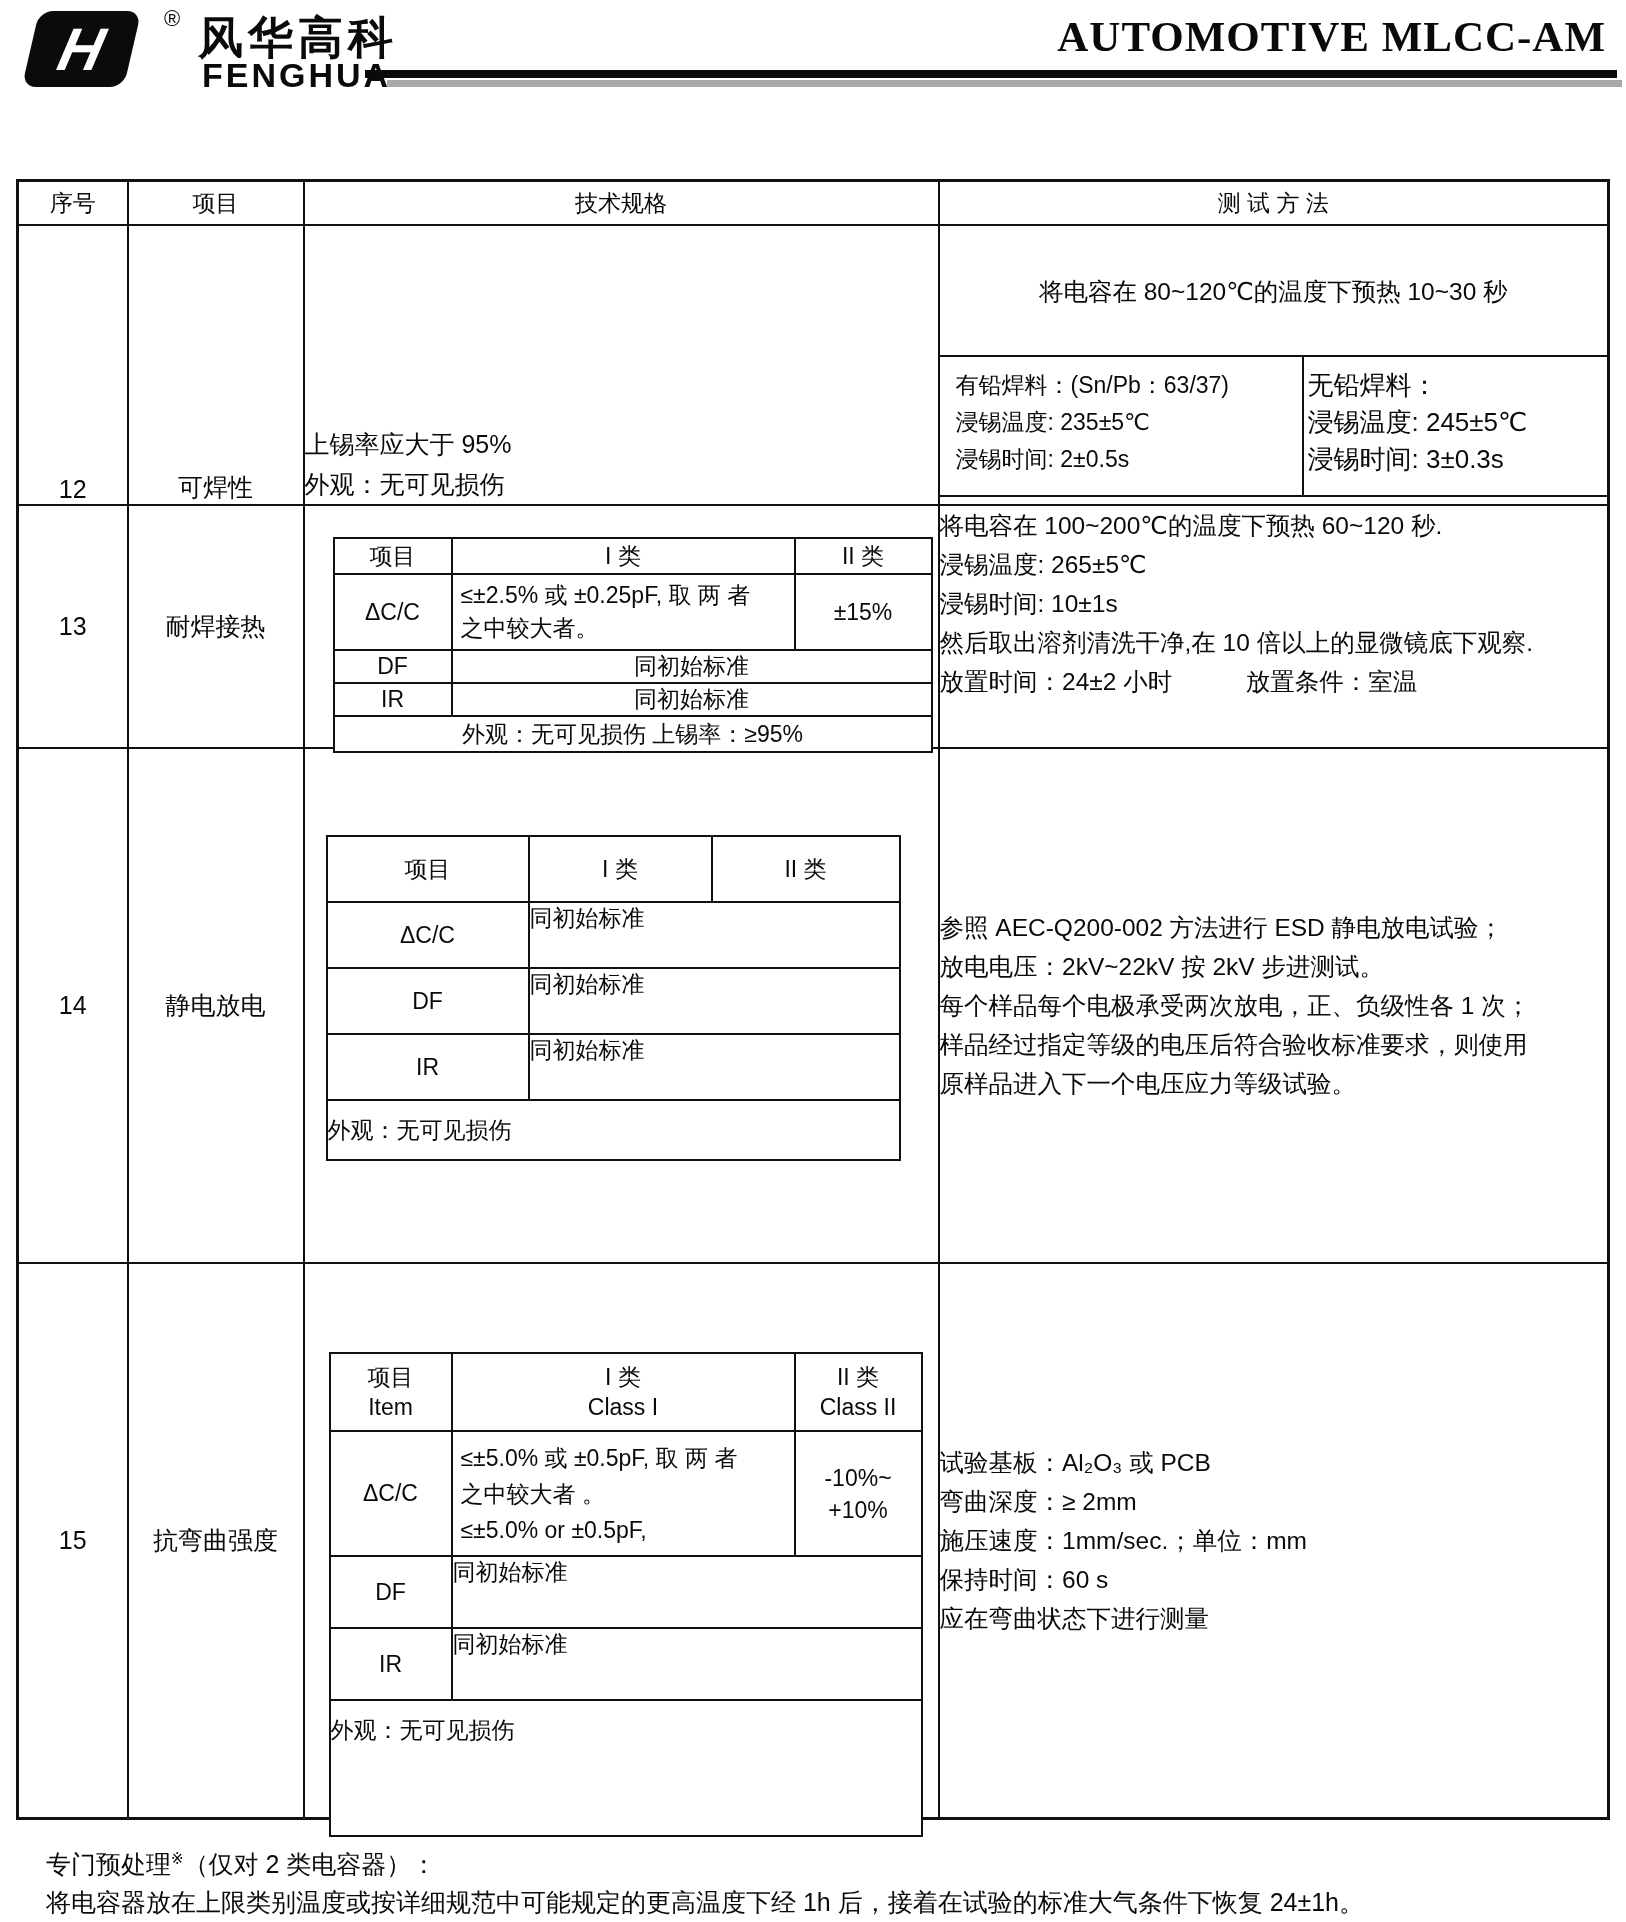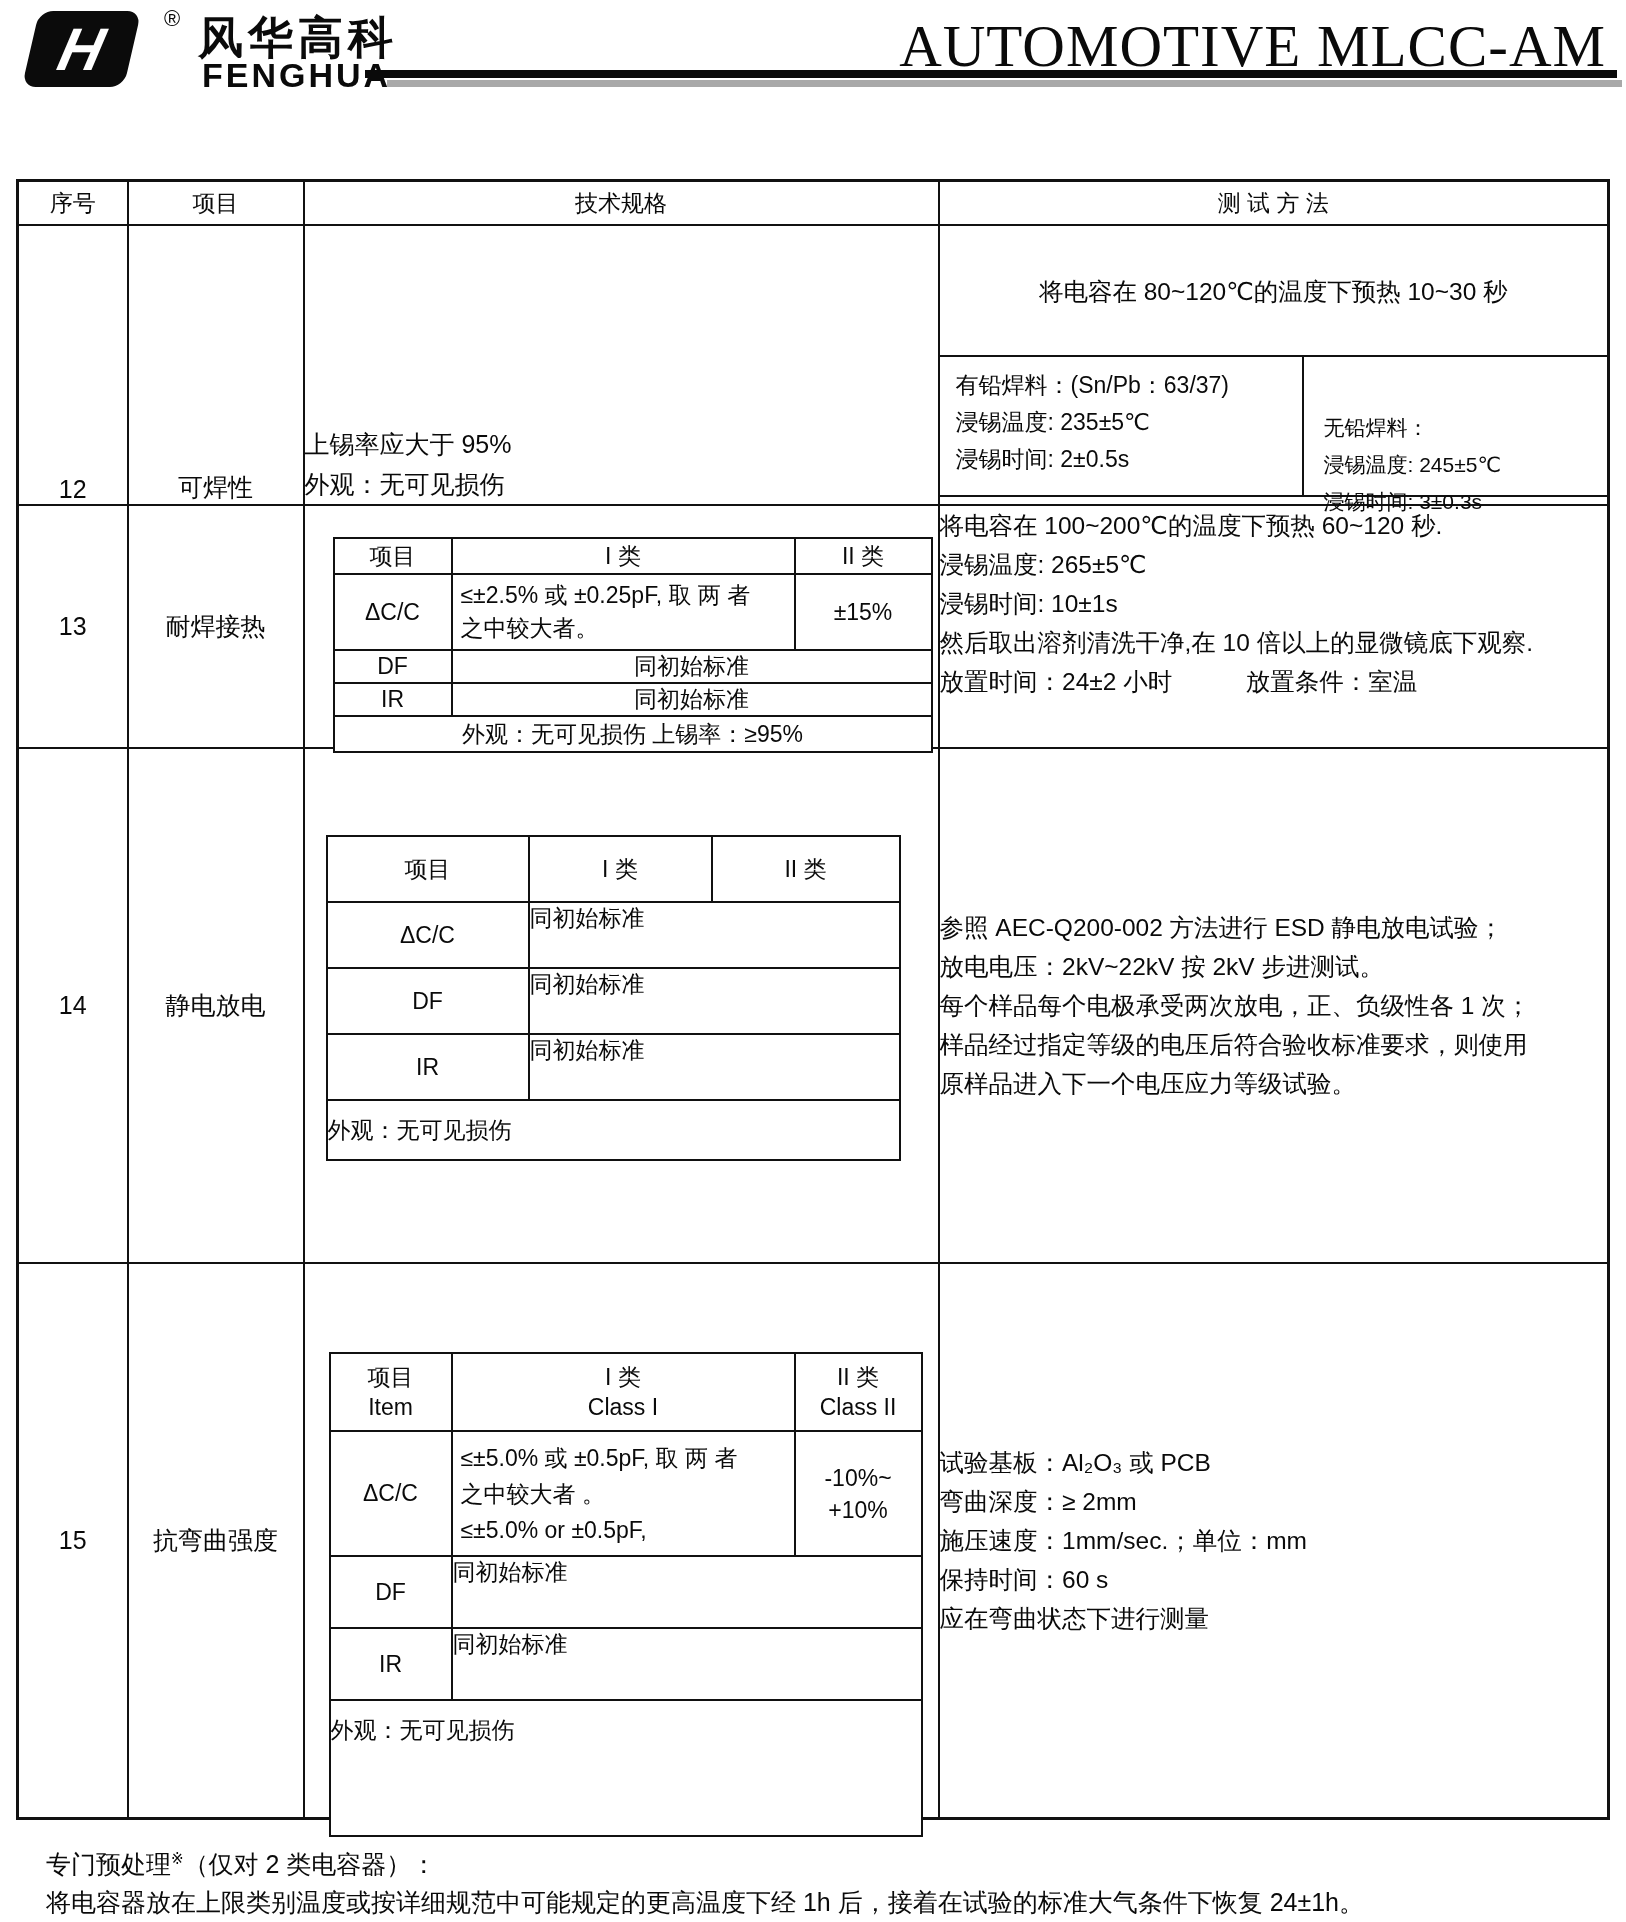--- a/index.html
+++ b/index.html
@@ -8,21 +8,21 @@
     font-family:"Liberation Sans","DejaVu Sans",sans-serif;color:#0a0a0a;
   }
   
   #logo{position:absolute;left:18px;top:6px;width:360px;height:86px;}
   #logo-mark{position:absolute;left:0;top:2px;}
   #reg-mark{position:absolute;left:146px;top:0;font-size:22px;color:#0a0a0a;}
   #brand-cjk{position:absolute;left:180px;top:2px;font-size:45px;font-weight:bold;letter-spacing:5px;white-space:nowrap;}
   #brand-latin{position:absolute;left:184px;top:50px;font-size:34px;font-weight:bold;letter-spacing:3px;white-space:nowrap;}
   #doc-title{
     position:absolute;right:20px;top:12px;width:900px;text-align:right;
-    font-family:"Liberation Serif","DejaVu Serif",serif;font-weight:normal;font-size:59px;letter-spacing:1px;white-space:nowrap;
+    font-family:"Liberation Serif","DejaVu Serif",serif;font-weight:bold;font-size:43px;letter-spacing:1px;white-space:nowrap;
   }
   #hline-black{position:absolute;left:365px;top:70px;width:1252px;height:8px;background:#0a0a0a;}
   #hline-grey{position:absolute;left:387px;top:80px;width:1235px;height:7px;background:#a9a9a9;}
 
   
   table{border-collapse:collapse;table-layout:fixed;}
   #main-table{position:absolute;left:16px;top:179px;width:1591px;border:3px solid #111;}
   #main-table td,#main-table th{border:2px solid #111;padding:0;font-weight:normal;}
   .hdr{height:42px;font-size:23px;text-align:center;vertical-align:middle;}
   .cell-center{text-align:center;vertical-align:middle;font-size:25px;}
@@ -34,21 +34,21 @@
 
   .mcell{vertical-align:middle;text-align:left;padding:0 24px;font-size:24.5px;line-height:39px;white-space:pre-wrap;}
   .mcell-top{vertical-align:top;padding-top:24px;}
 
   
   .r12m{padding:0;}
   .r12-method{height:276px;display:flex;flex-direction:column;}
   .preheat{flex:1;display:flex;align-items:center;justify-content:center;font-size:24.5px;}
   .solder{display:flex;border-top:2px solid #111;border-bottom:2px solid #111;margin-bottom:6px;height:138px;}
   .solder-left{width:336px;border-right:2px solid #111;padding:10px 10px 0 16px;font-size:23px;line-height:37px;white-space:pre-wrap;}
-  .solder-right{flex:1;padding:10px 10px 0 20px;font-size:21px;line-height:37px;white-space:pre-wrap;margin-top:42px;}
+  .solder-right{flex:1;padding:10px 10px 0 4px;font-size:26px;line-height:37px;white-space:pre-wrap;}
 
   
   .inner{position:absolute;background:#fff;border:2px solid #111;}
   .inner td{border:2px solid #111;font-size:23px;vertical-align:middle;}
   .inner .c{text-align:center;}
   .inner .l{text-align:left;padding:4px 10px;white-space:pre-wrap;}
   .inner .lt{text-align:left;vertical-align:top;padding:8px 12px;white-space:pre-wrap;}
   #t13{left:28px;top:31px;width:598px;}
   #t13 .h-row td{height:34px;}
   #t13 .dcc-row td{height:70px;}

